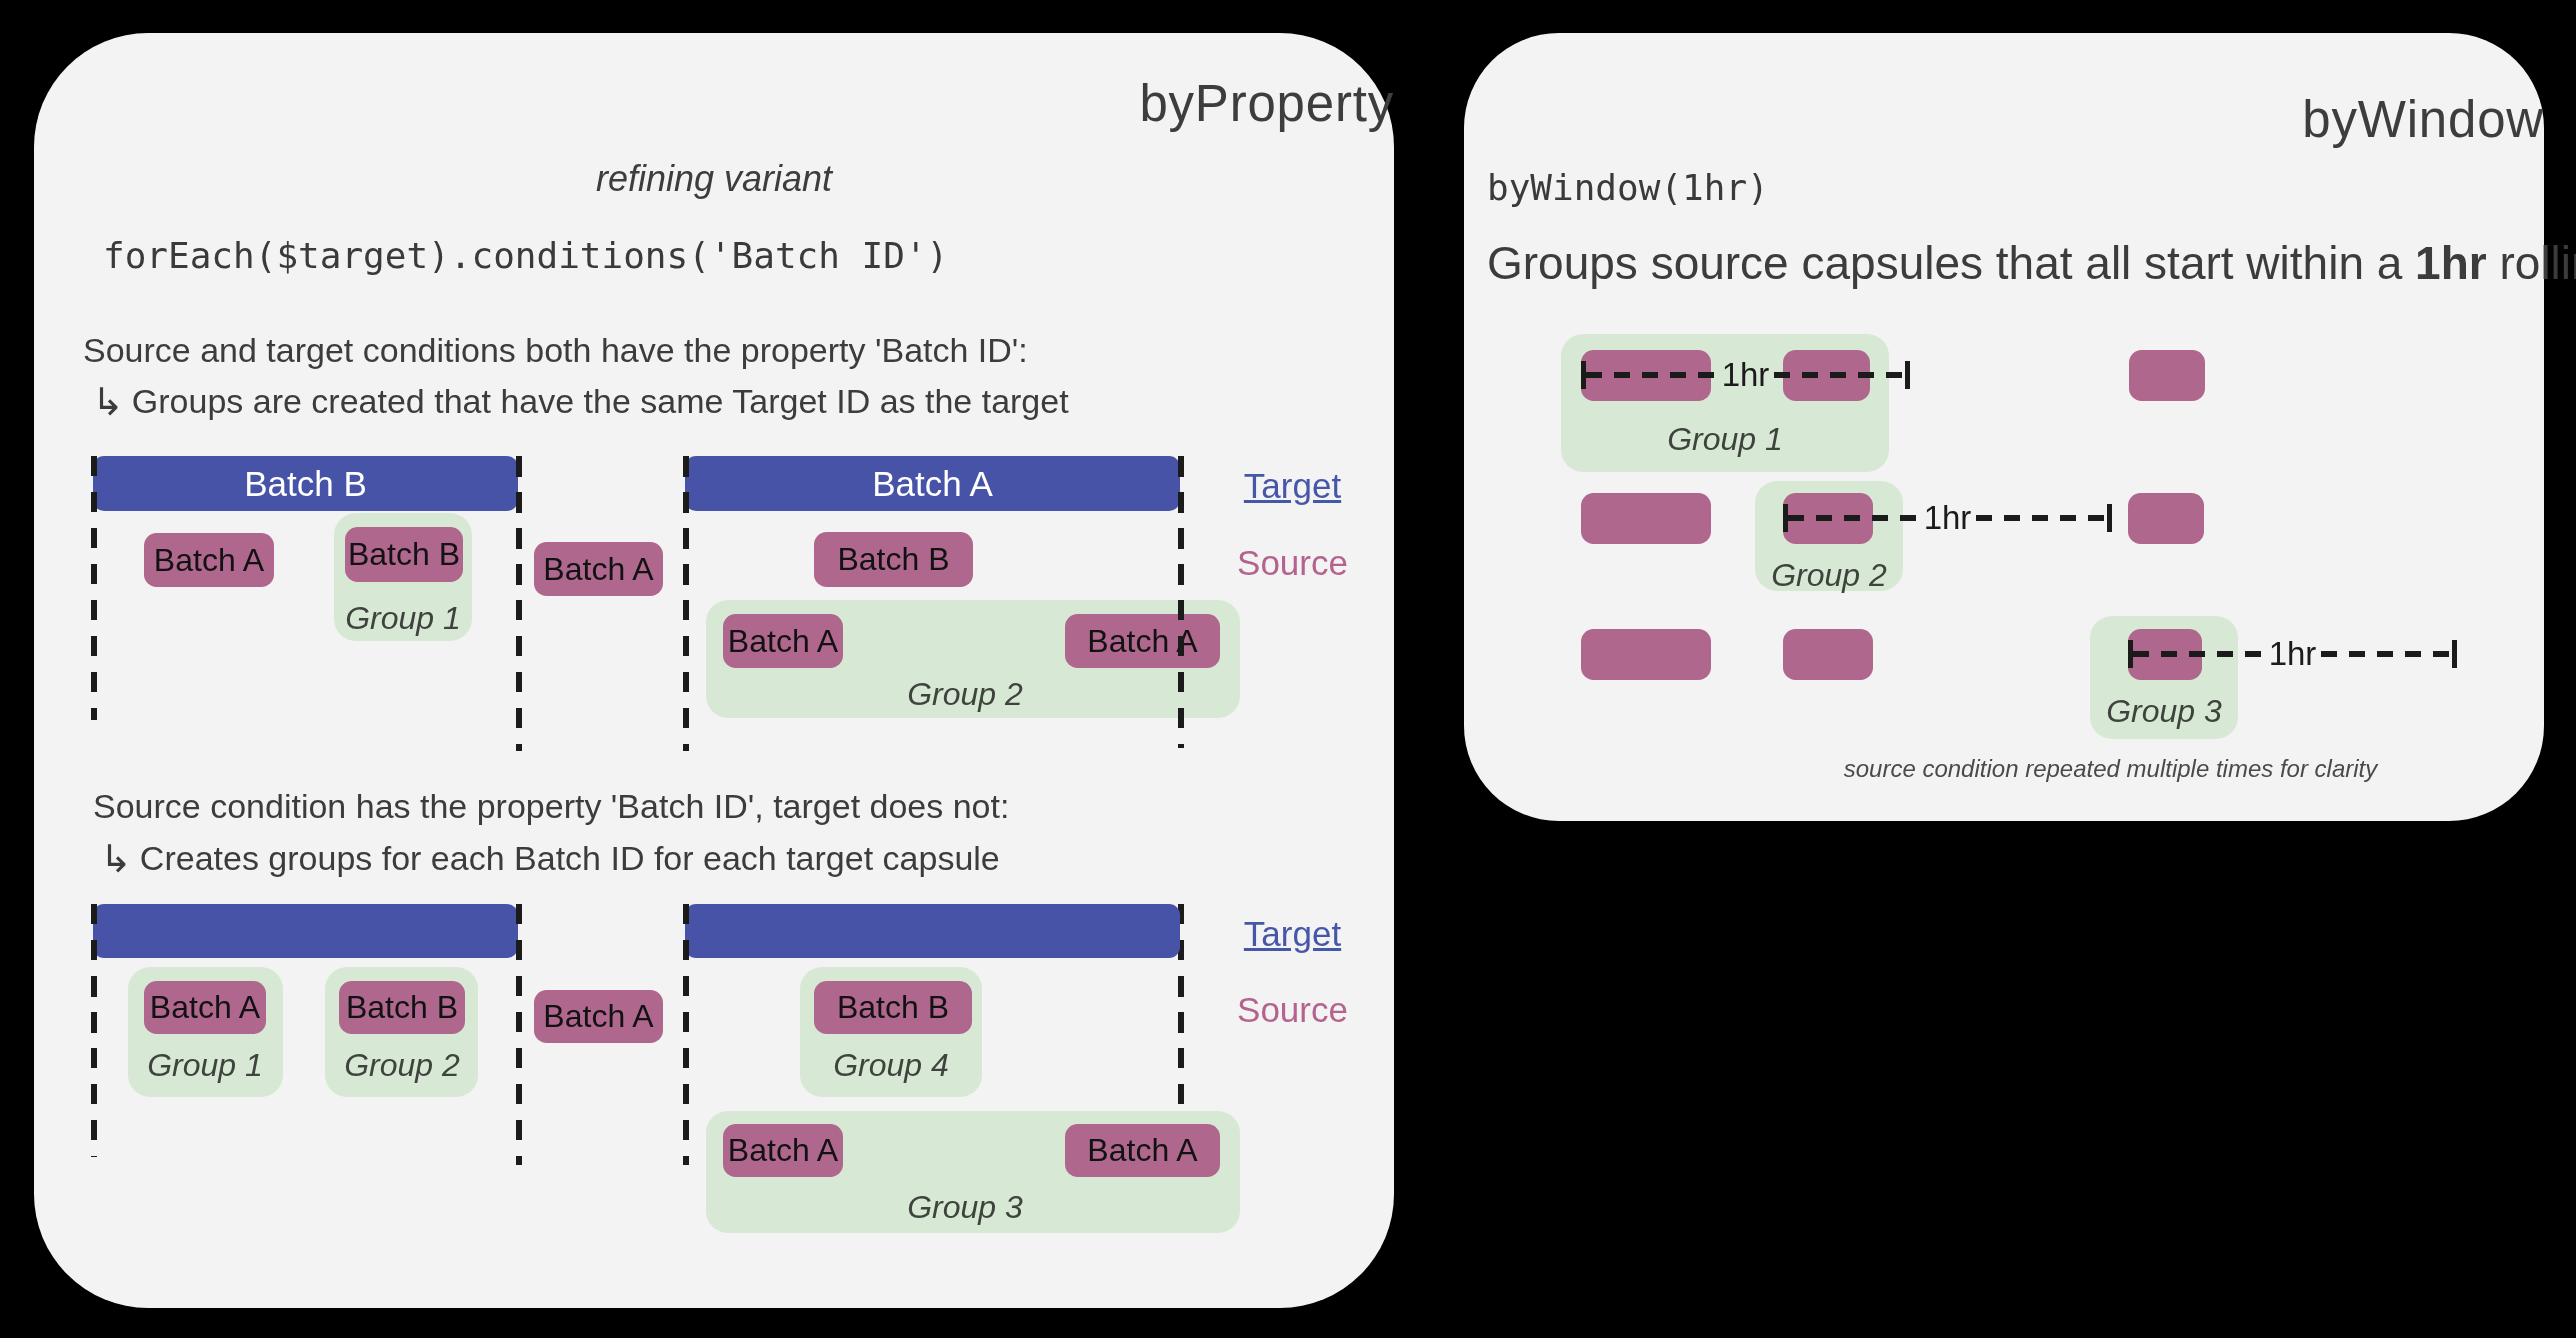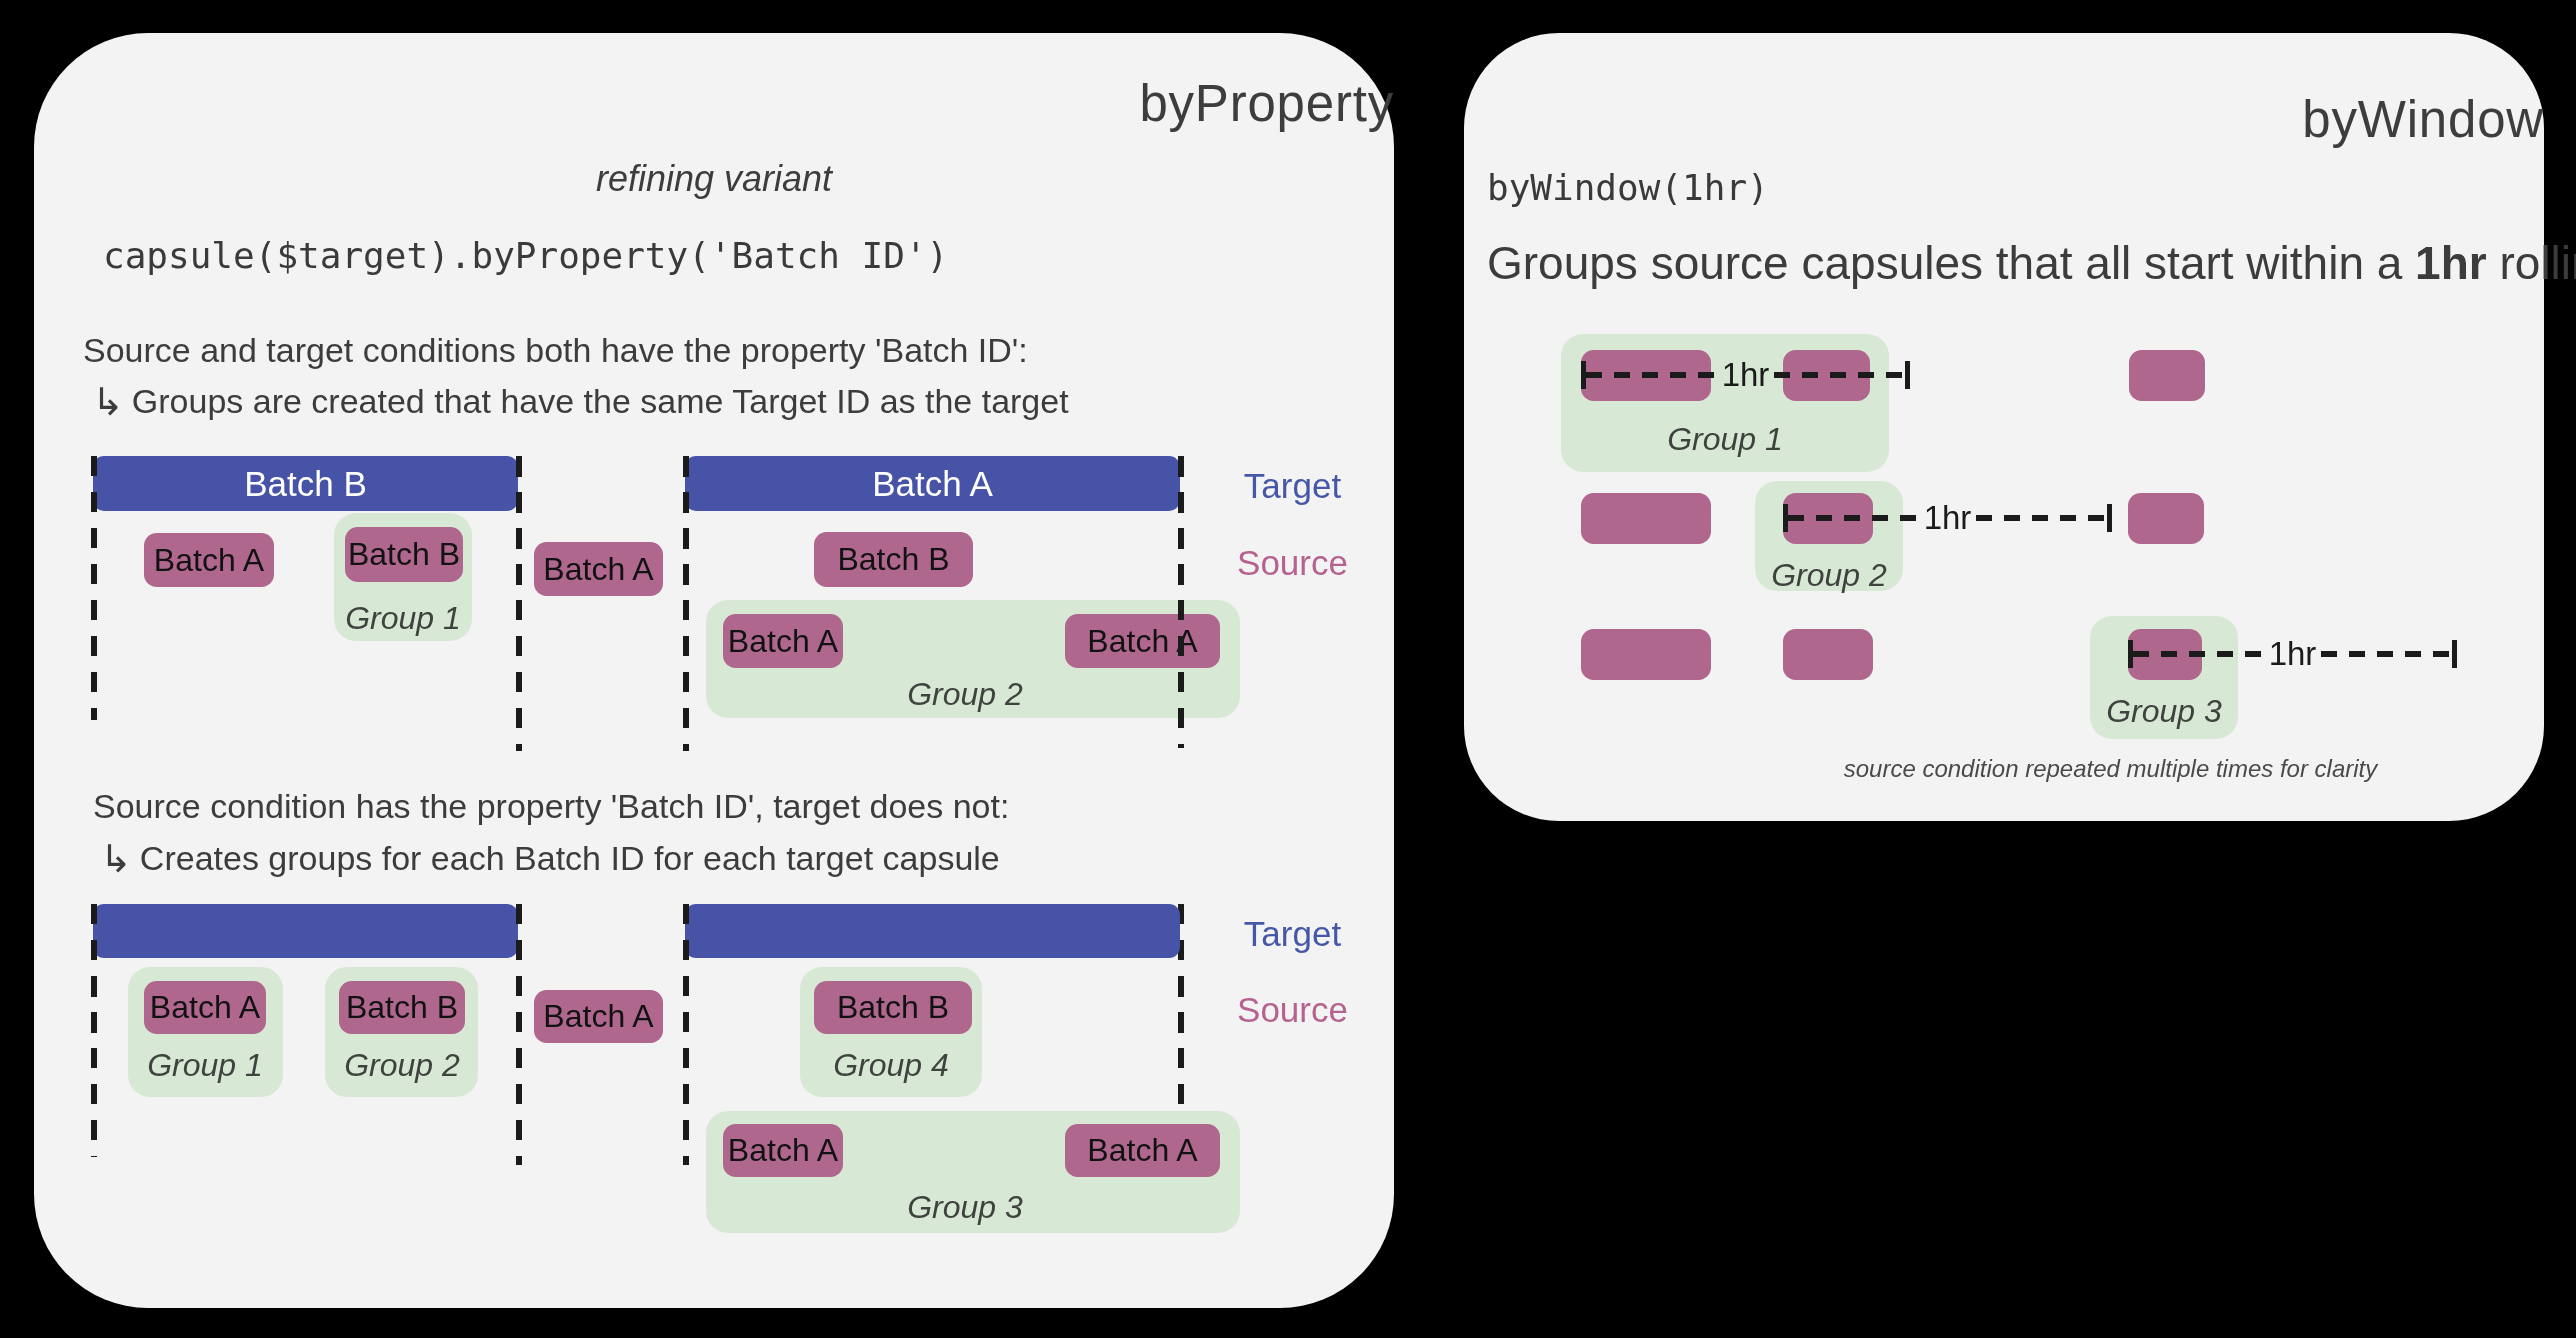--- a/index.html
+++ b/index.html
@@ -13,38 +13,38 @@
   .arrow{font-size:38px;position:relative;top:1.6px;margin-right:8px;}
   .tbar{position:absolute;height:55px;background:var(--c-target-blue,#4753a6);border-radius:11px;
     display:flex;align-items:center;justify-content:center;color:#fff;font-size:35px;z-index:2;}
   .cap{position:absolute;background:var(--c-source-mauve,#b0678e);border-radius:12.6px;
     display:flex;align-items:center;justify-content:center;color:#121212;font-size:32px;z-index:2;white-space:nowrap;}
   .gbox{position:absolute;background:var(--c-group-green,#d7e9d4);border-radius:22px;z-index:1;}
   .glabel{position:absolute;transform:translate(-50%,-50%);font-style:italic;font-size:32px;color:#3e433e;z-index:2;white-space:nowrap;}
   .vline{position:absolute;width:5.5px;z-index:3;
     background:repeating-linear-gradient(180deg,#1b1b1b 0 20.5px,transparent 20.5px 36px);}
   .axis{position:absolute;width:197px;text-align:center;font-size:35px;z-index:2;}
-  .axis.t{color:var(--c-target-label,#4657a8);}
+  .axis.t{color:var(--c-target-label,#4657a8);text-decoration:underline;}
   .axis.s{color:var(--c-source-label,#b5638e);}
   .measure{position:absolute;height:44px;display:flex;align-items:center;z-index:6;}
   .tick{width:4.7px;height:28px;background:#1b1b1b;flex:none;}
   .mdash{flex:1;height:5.5px;background:repeating-linear-gradient(90deg,#1b1b1b 0 16px,transparent 16px 28px);}
   .mlabel{font-size:33px;color:#1b1b1b;margin:0 4.7px;flex:none;}
   .caption{font-style:italic;font-size:24px;color:#4a4a4a;text-align:center;}
   .desc{font-size:46px;white-space:nowrap;color:#3c3c3c;}
   .desc b{font-weight:bold;}
 </style>
 </head>
 <body>
 
 <div class="panel" style="left:34px;top:33px;width:1360px;height:1275px;border-radius:114px;">
 
   <div class="abs ptitle" style="top:41px;">byProperty</div>
   <div class="abs psub" style="top:125px;">refining variant</div>
-  <div class="abs code" style="left:69px;top:202px;">capsule($target).byProperty('Batch ID')</div>
+  <div class="abs code" style="left:69px;top:202px;">forEach($target).conditions('Batch ID')</div>
 
   <div class="abs heading" style="left:49px;top:298px;">Source and target conditions both have the property 'Batch ID':</div>
   <div class="abs heading" style="left:58px;top:345px;">
     <span class="arrow">↳</span><span>Groups are created that have the same Target ID as the target</span>
   </div>
 
   <div class="vline" style="left:57px;top:423px;height:264px;"></div>
   <div class="vline" style="left:482px;top:423px;height:295px;"></div>
   <div class="vline" style="left:649px;top:423px;height:295px;"></div>
   <div class="vline" style="left:1144px;top:423px;height:292px;z-index:5;"></div>

